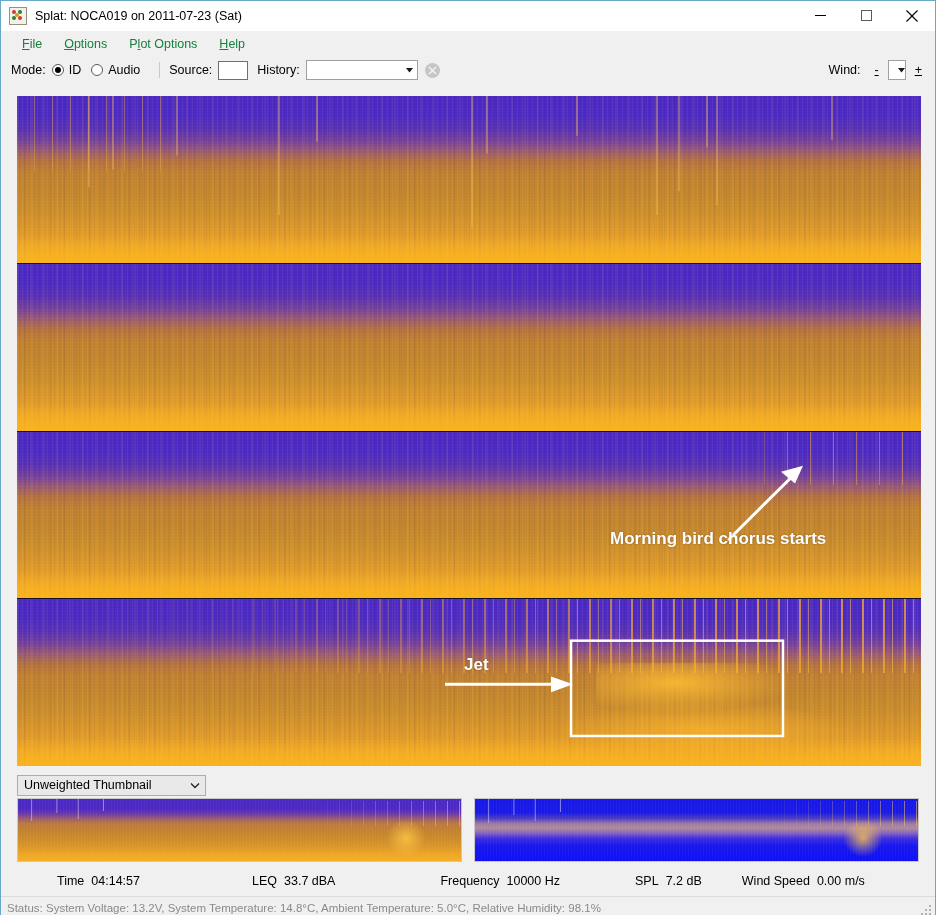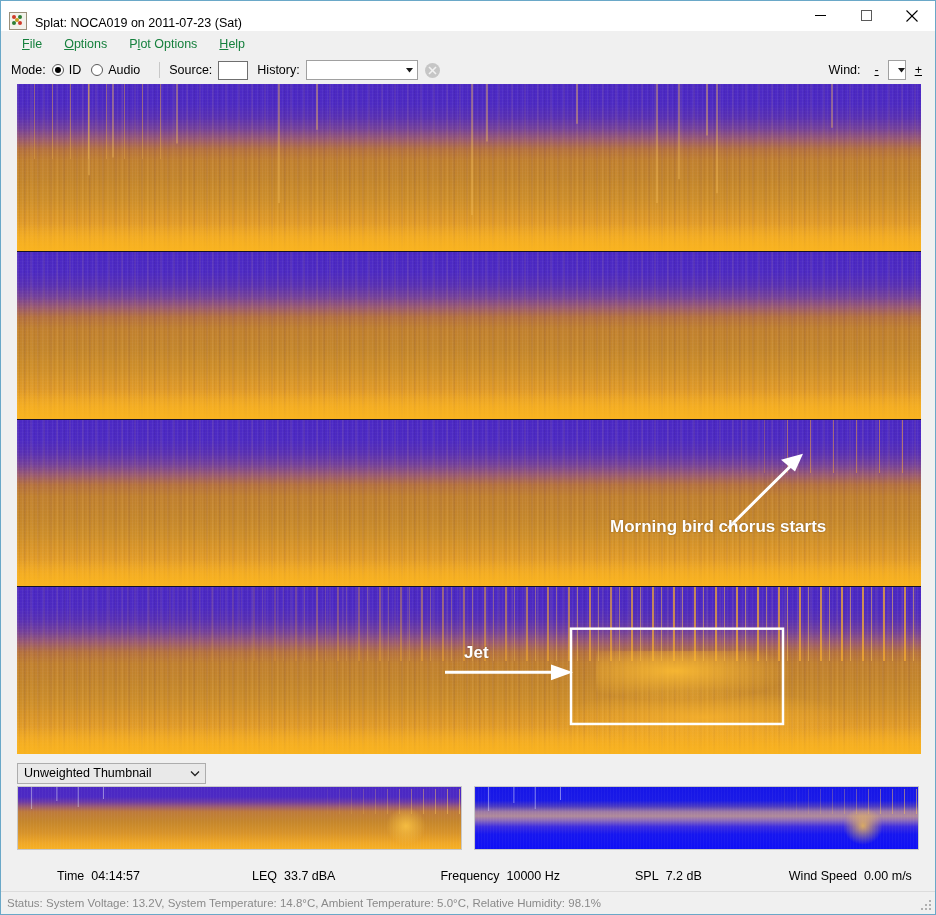--- a/index.html
+++ b/index.html
@@ -9,21 +9,21 @@
     background:#ffffff;
     -webkit-font-smoothing:antialiased;
   }
   .window{
     width:936px;height:915px;box-sizing:border-box;
     border:1px solid #6aa8c8;background:#f0f0f0;
     display:flex;flex-direction:column;position:relative;
   }
   
   .titlebar{
-    height:29px;background:#ffffff;display:flex;align-items:flex-end;
+    height:29px;background:#ffffff;display:flex;align-items:center;
     flex:0 0 auto;border-bottom:1px solid #ffffff;
   }
   .app-icon{
     width:16px;height:16px;margin-left:8px;margin-right:8px;
     border:1px solid #9a8f7a;background:#f3f1ea;position:relative;flex:0 0 auto;
   }
   .app-icon i{position:absolute;width:4px;height:4px;border-radius:50%;}
   .app-icon i:nth-child(1){background:#d03b2a;left:2px;top:2px;}
   .app-icon i:nth-child(2){background:#2f7f35;left:8px;top:2px;}
   .app-icon i:nth-child(3){background:#2f7f35;left:2px;top:8px;}
@@ -86,21 +86,21 @@
   }
   .hour-combo{width:18px;margin:0 4px;}
   .hour-combo .cv{padding-left:5px;}
   
   .spec-area{
     flex:1 1 auto;background:#f0f0f0;padding:0 16px;box-sizing:border-box;
     display:flex;flex-direction:column;position:relative;
   }
   .panels{
     width:904px;height:670px;position:relative;background:#1b1038;
-    display:flex;flex-direction:column;
+    display:flex;flex-direction:column;margin-top:12px;
   }
   .panel{
     flex:1 1 0;position:relative;overflow:hidden;
     border-bottom:1px solid #12102a;
   }
   .panel:last-child{border-bottom:none;text-align:center;}
   .grad{position:absolute;inset:0;}
   
   .g-un{
     background:linear-gradient(to bottom,
@@ -460,21 +460,21 @@
       <span>33.7 dBA</span>
     </div>
     <div class="ro" style="margin-left:105px;">
       <span class="k">Frequency</span>
       <span>10000 Hz</span>
     </div>
     <div class="ro" style="margin-left:75px;">
       <span class="k">SPL</span>
       <span>7.2 dB</span>
     </div>
-    <div class="ro" style="margin-left:87px;">
+    <div class="ro" style="margin-left:40px;">
       <span class="k">Wind Speed</span>
       <span>0.00 m/s</span>
     </div>
 
   </div>
 
   <div class="statusbar">
     <span>Status: System Voltage: 13.2V, System Temperature: 14.8°C, Ambient Temperature: 5.0°C, Relative Humidity: 98.1%</span>
     <span class="grip">
       <i style="left:8px;top:0;"></i>

